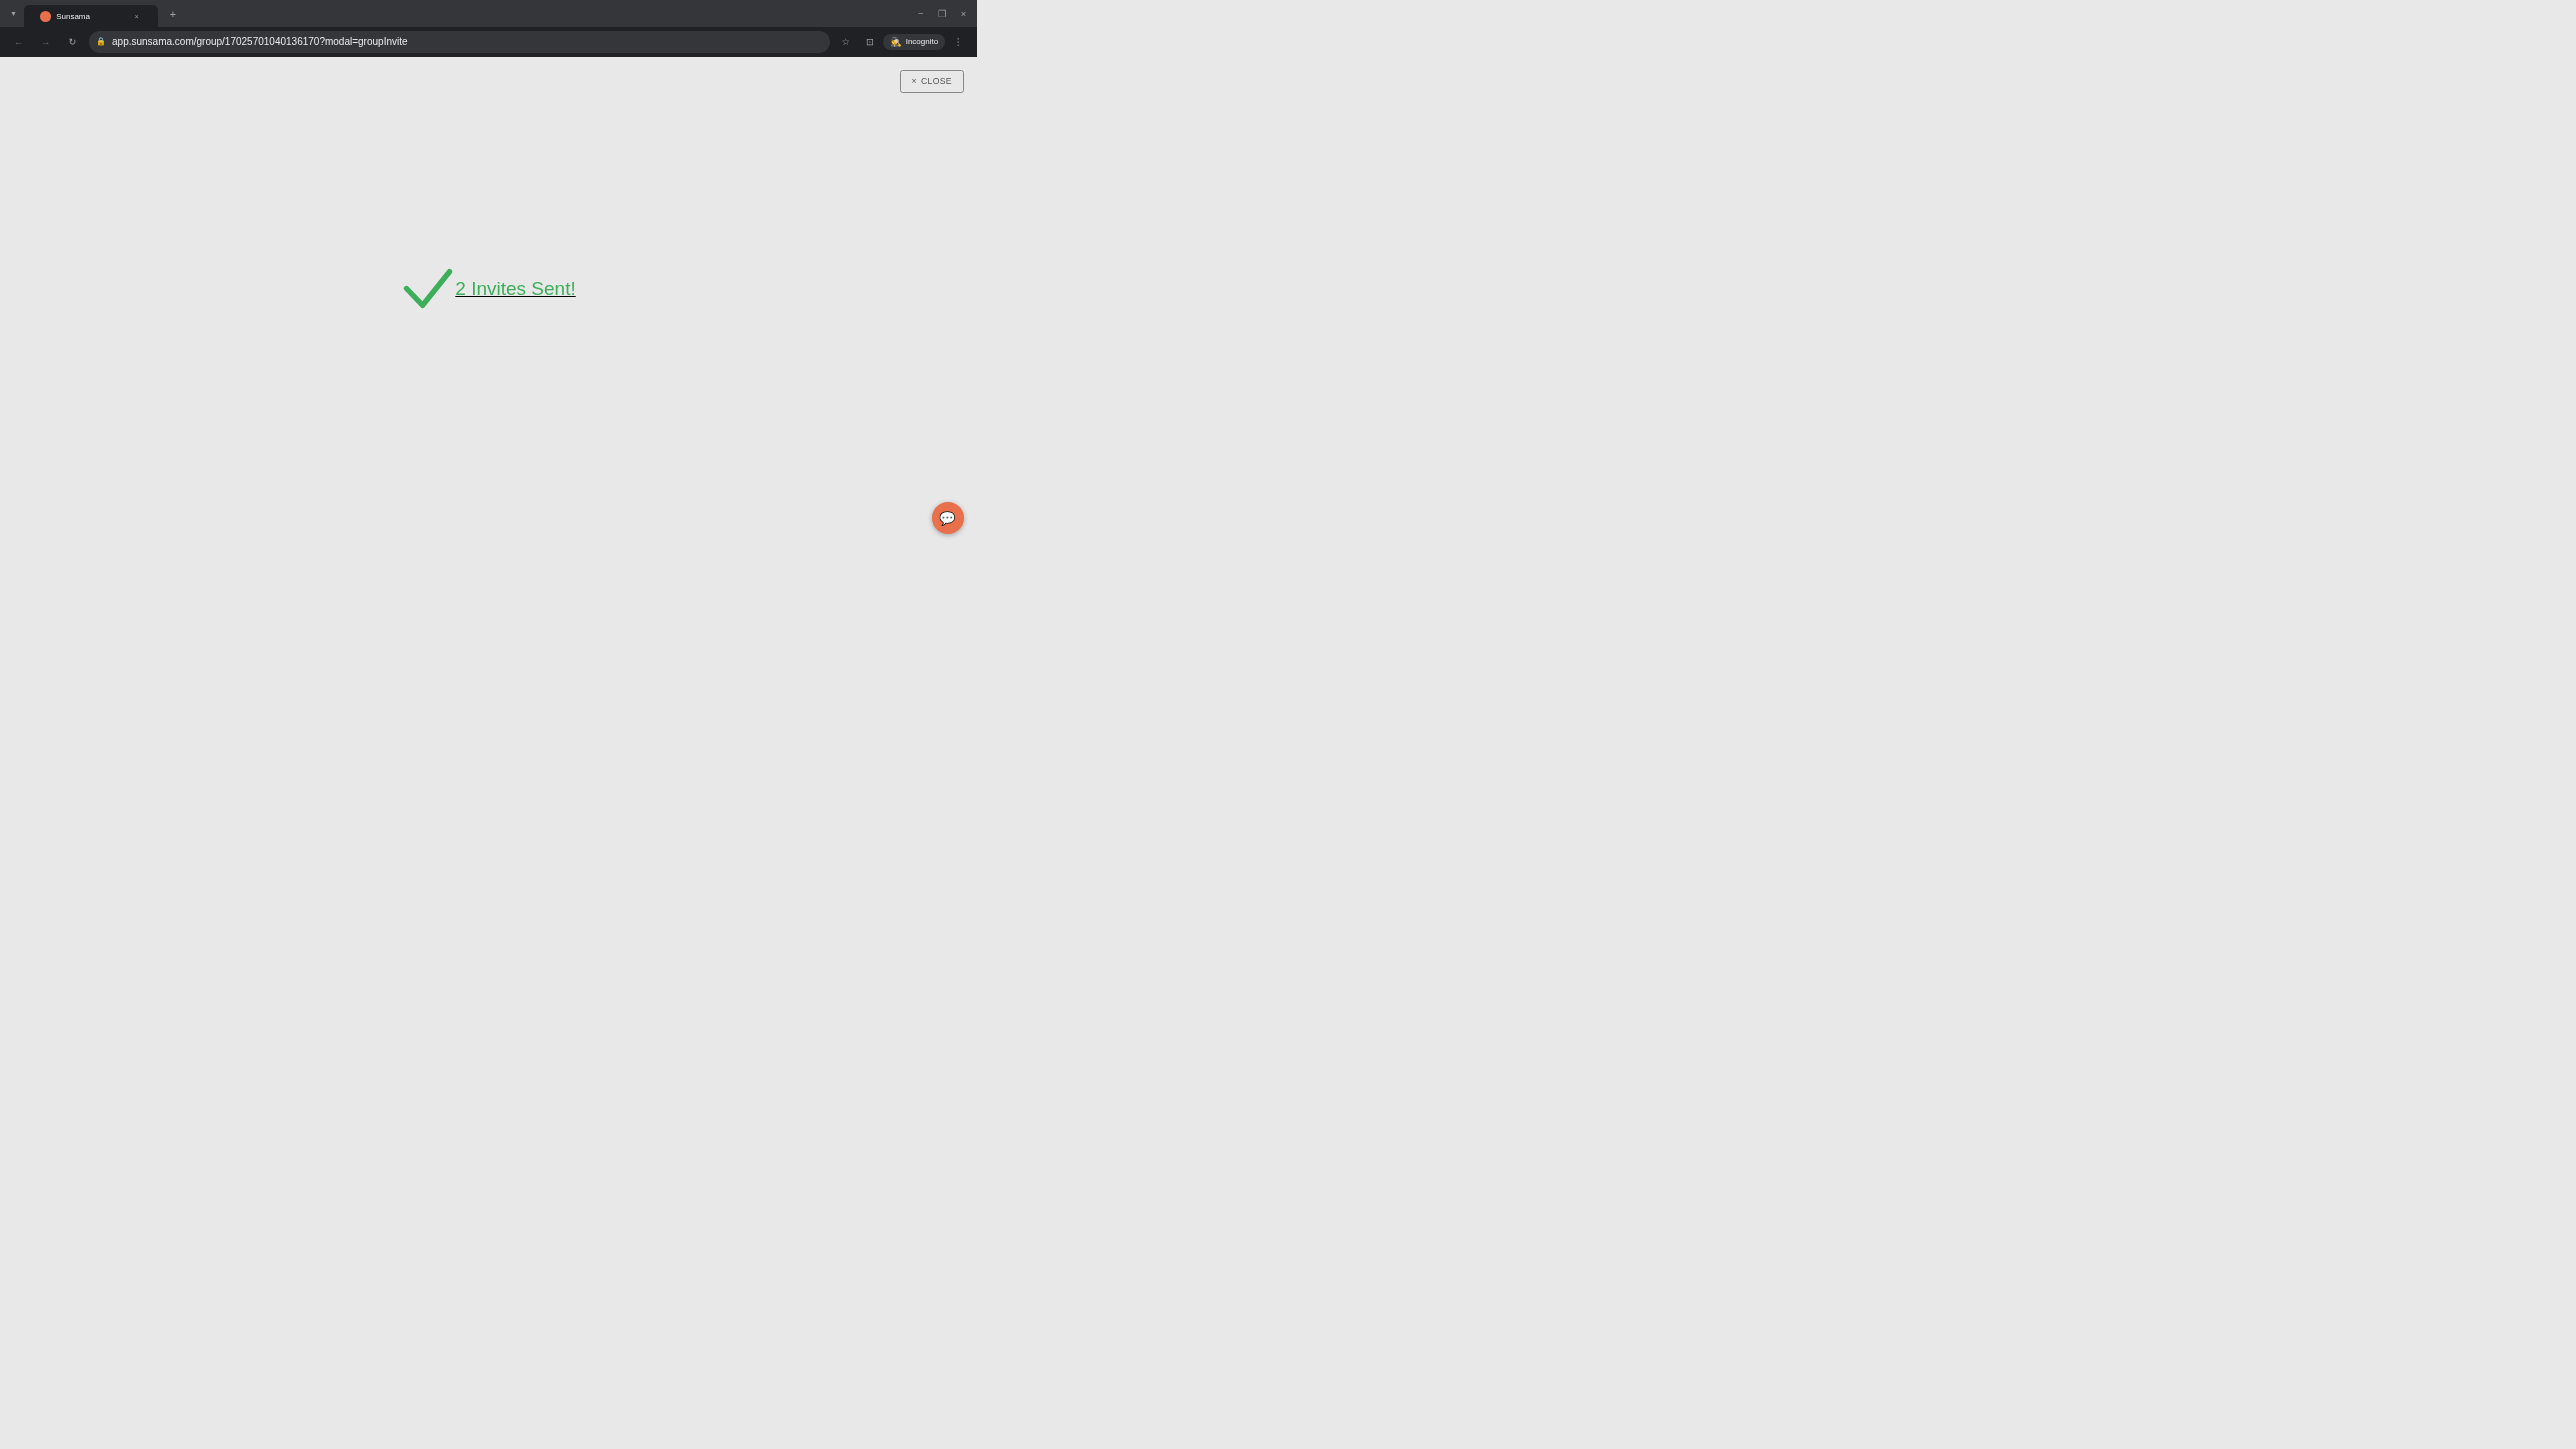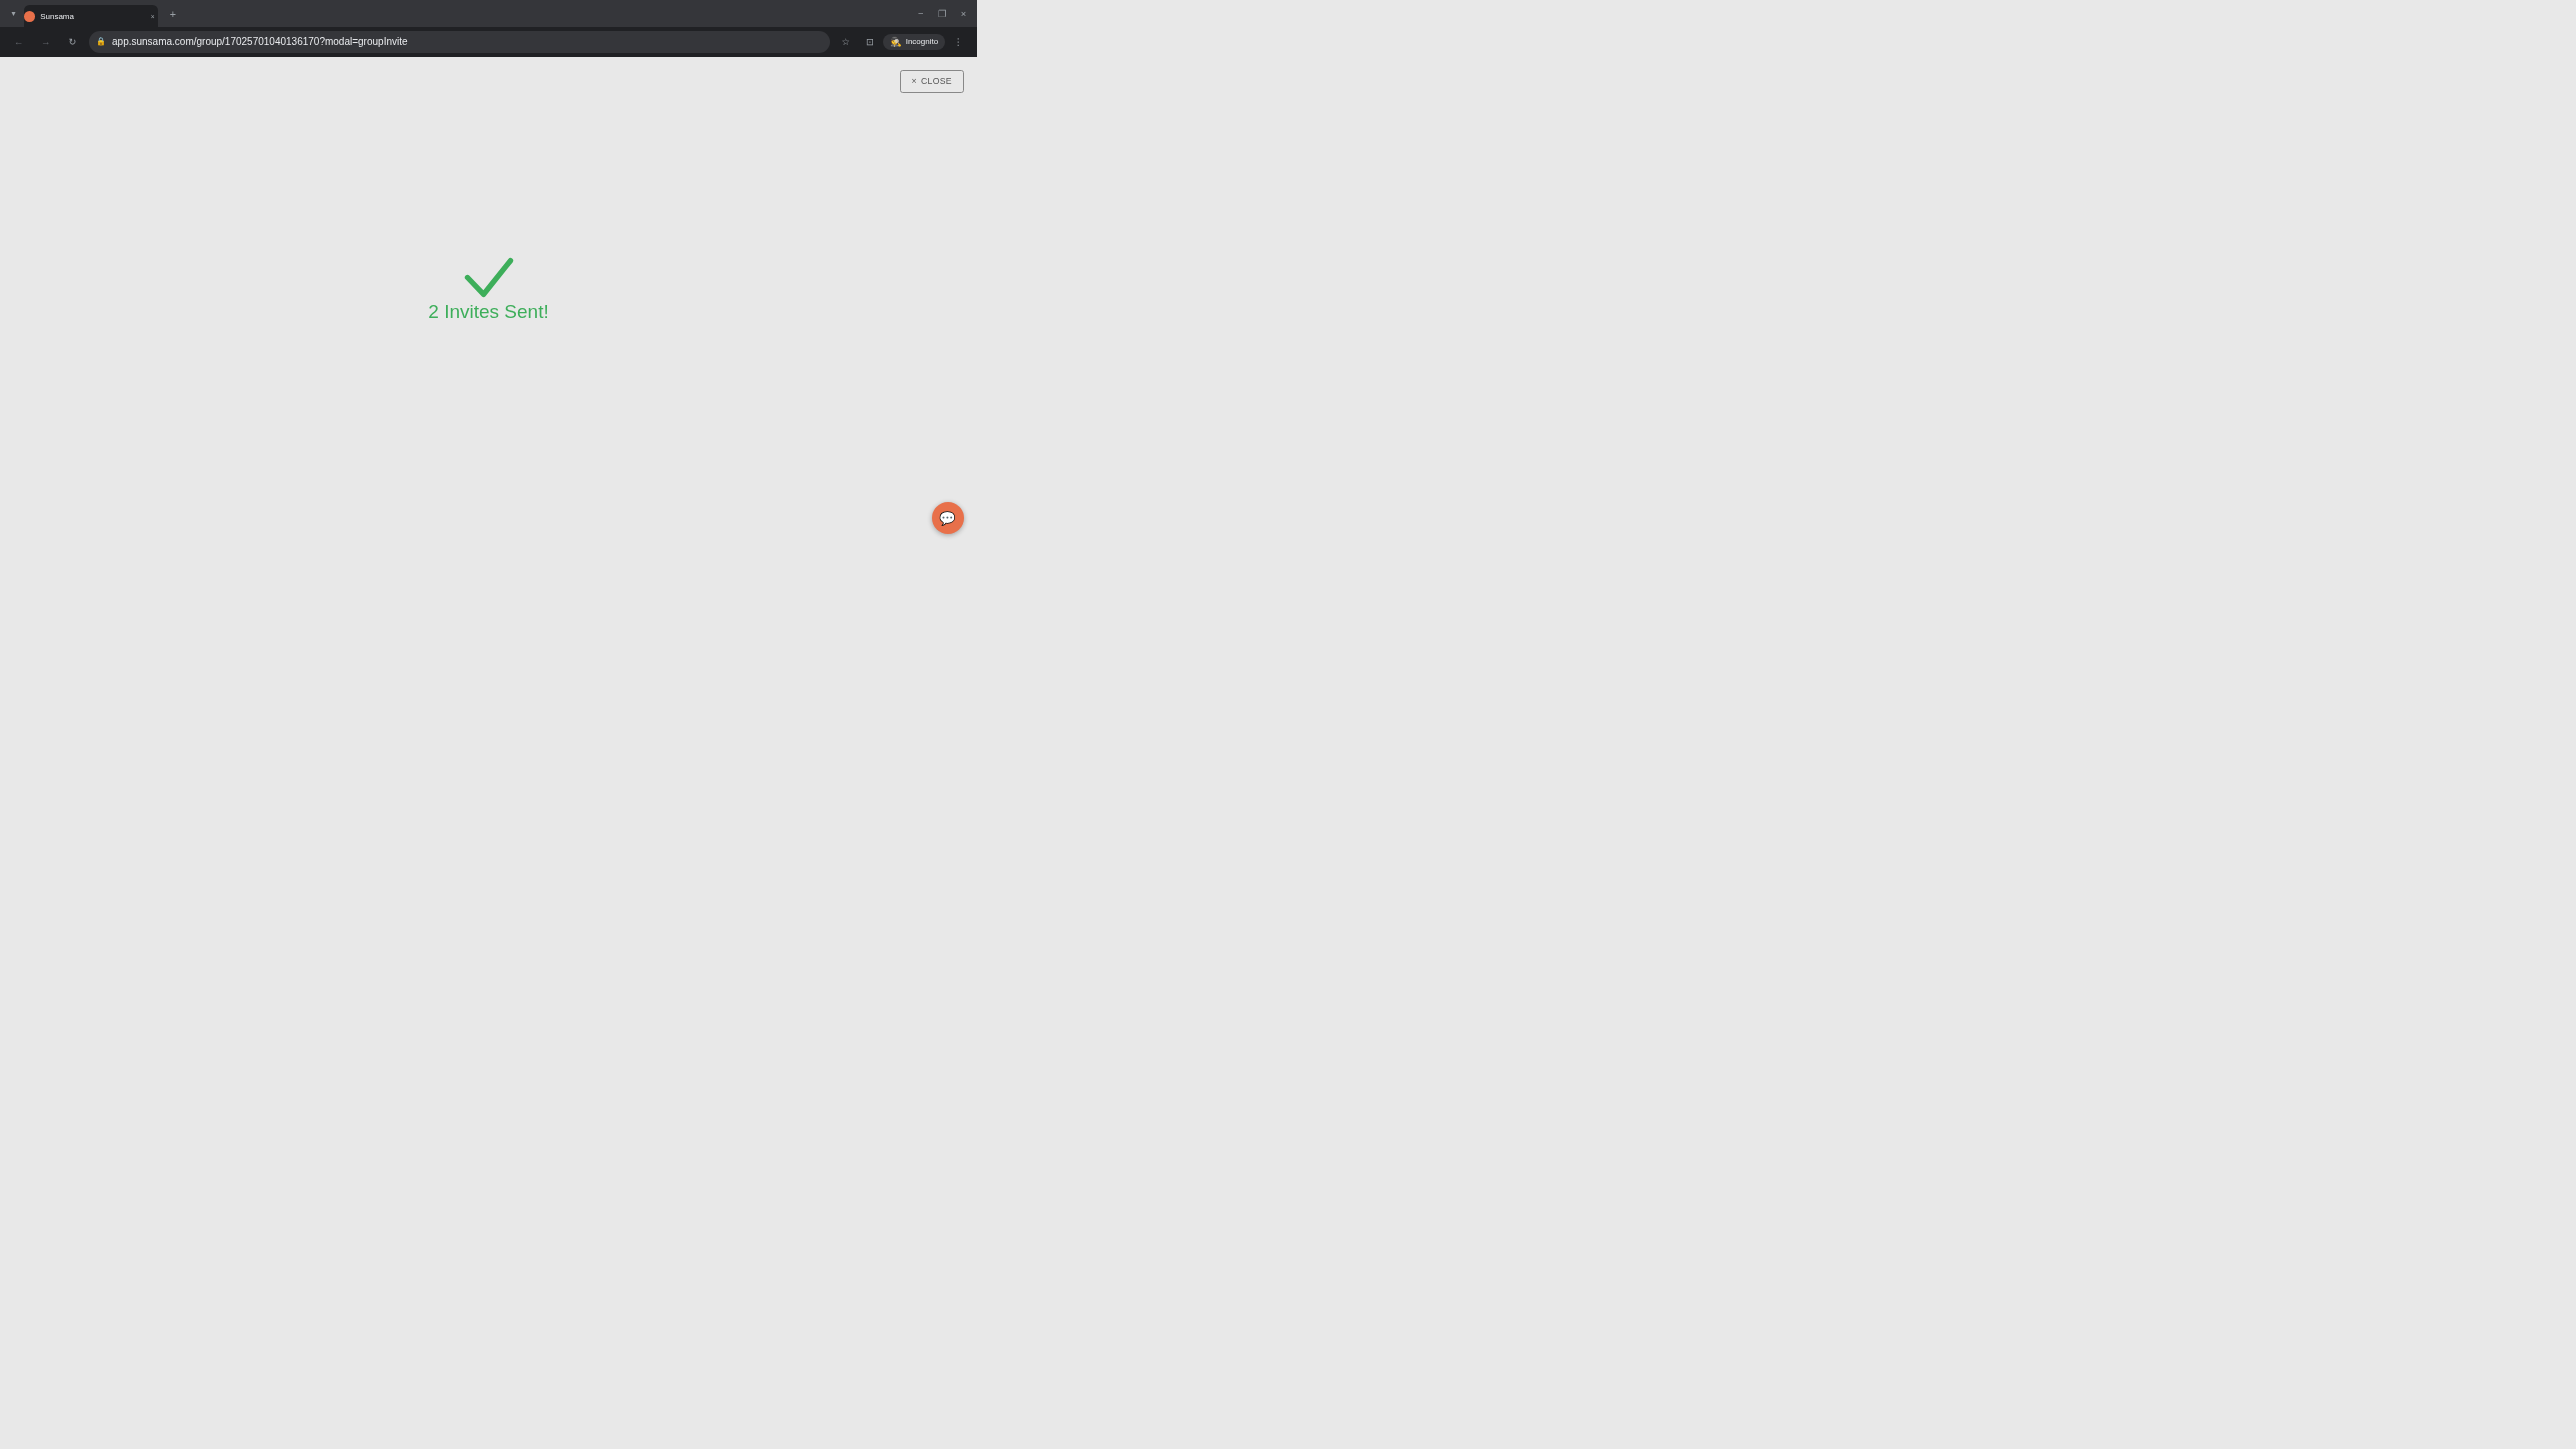--- a/index.html
+++ b/index.html
@@ -51,21 +51,21 @@
       font-size: 8px;
       cursor: pointer;
     }
 
     .active-tab {
       display: flex;
       align-items: center;
       height: 21.5px;
       background: #202124;
       border-radius: 5.4px 5.4px 0 0;
-      padding: 0 0;
+      padding: 0 16px;
       gap: 5.4px;
       min-width: 134px;
       max-width: 161px;
       position: relative;
       top: 2.7px;
     }
 
     .tab-favicon {
       width: 10.7px;
       height: 10.7px;
@@ -239,25 +239,26 @@
       color: #555;
       font-size: 8.7px;
       font-weight: 500;
       cursor: pointer;
       letter-spacing: 0.3px;
     }
 
     
     .success-content {
       display: flex;
-      flex-direction: column;
+      flex-direction: row;
       align-items: center;
       justify-content: center;
       gap: 0;
       margin-top: -27px;
+      text-decoration: underline;
     }
 
     .success-text {
       color: #3dae5a;
       font-size: 19px;
       font-weight: 400;
     }
 
     
     .chat-widget {

